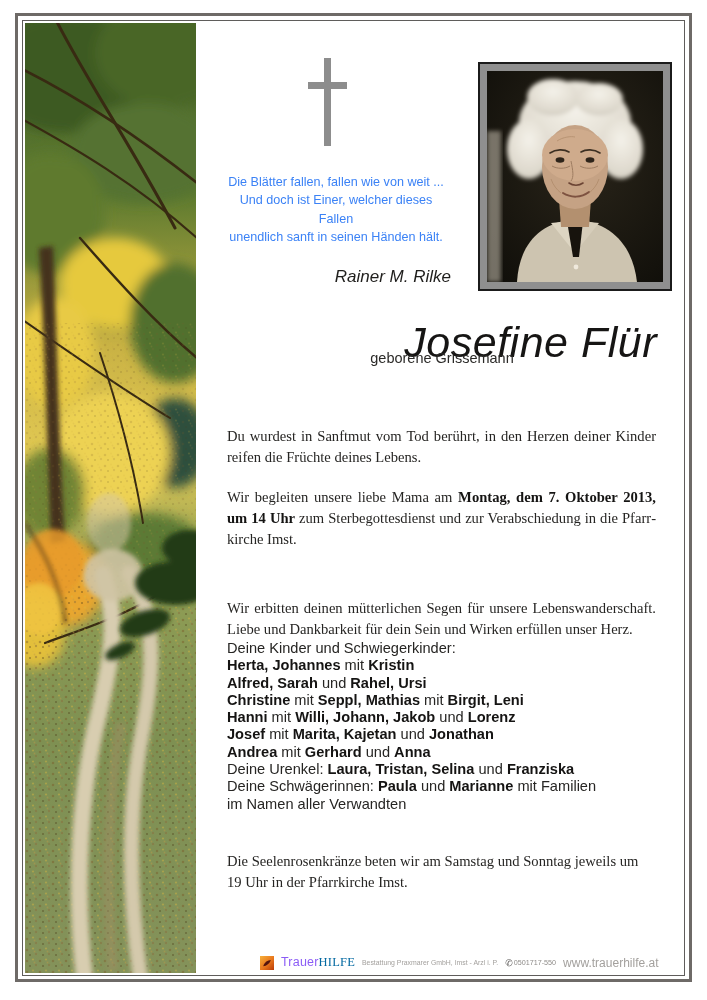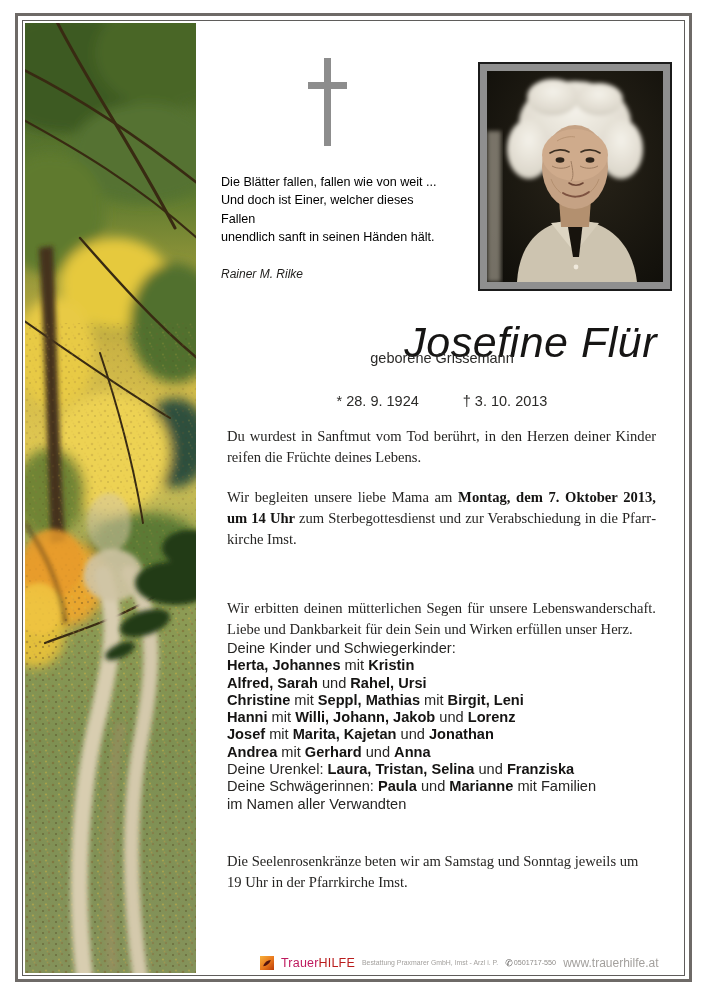--- a/index.html
+++ b/index.html
@@ -9,24 +9,24 @@
         border:3px solid #6e6a67;box-sizing:border-box;}
   .frame-inner{position:absolute;left:22px;top:20px;width:663px;height:956px;
         border:1px solid #5f5d5b;box-sizing:border-box;}
   .forest{position:absolute;left:25px;top:23px;width:171px;height:950px;overflow:hidden;}
   .forest svg{display:block;}
   
   .cross{position:absolute;left:308px;top:58px;width:40px;height:90px;}
   .cross .v{position:absolute;left:16px;top:0;width:7px;height:88px;background:#8d8d8d;}
   .cross .h{position:absolute;left:0;top:24px;width:39px;height:7px;background:#8d8d8d;}
   
-  .poem{position:absolute;left:221px;top:173px;width:230px;text-align:left;
-        font-size:12.6px;line-height:18.4px;color:#000000;}
-  .poem-author{position:absolute;left:221px;top:267px;width:230px;text-align:left;
-        font-style:italic;font-size:12px;color:#1f1e1c;}
+  .poem{position:absolute;left:221px;top:173px;width:230px;text-align:center;
+        font-size:12.6px;line-height:18.4px;color:#3b82f6;}
+  .poem-author{position:absolute;left:221px;top:267px;width:230px;text-align:right;
+        font-style:italic;font-size:17px;color:#1f1e1c;}
   
   .portrait-frame{position:absolute;left:478px;top:62px;width:194px;height:229px;
         border:2px solid #1b1b1b;background:#8f8f8f;box-sizing:border-box;padding:7px;}
   .portrait-photo{width:100%;height:100%;overflow:hidden;background:#12100b;}
   .portrait-photo svg{display:block;width:100%;height:100%;}
   
   .name{position:absolute;left:227px;top:318px;width:430px;text-align:right;
         font-size:43px;font-style:italic;font-weight:300;color:#161514;letter-spacing:0.5px;}
   .maiden{position:absolute;left:227px;top:350px;width:430px;text-align:center;font-size:14.5px;}
   .dates{position:absolute;left:227px;top:393px;width:430px;text-align:center;font-size:14.5px;}
@@ -37,22 +37,22 @@
   .para.left{text-align:left;}
   .family{position:absolute;left:227px;top:640px;width:429px;font-size:14.6px;
         line-height:17.3px;color:#262523;}
   .b{font-weight:bold;color:#151413;}
   
   .footer{position:absolute;left:260px;top:954px;height:17px;display:flex;
         align-items:center;gap:7px;white-space:nowrap;}
   .logo-box{width:14px;height:14px;background:linear-gradient(135deg,#f7b13a 0%,#e8761c 55%,#b93a06 100%);
         display:flex;align-items:center;justify-content:center;flex:0 0 auto;}
   .brand{font-size:12.5px;letter-spacing:0.2px;}
-  .brand .t1{color:#be185d;}
-  .brand .t2{color:#b91c1c;}
+  .brand .t1{color:#8b5cf6;}
+  .brand .t2{color:#0369a1;font-family:Liberation Serif, serif;}
   .company{font-size:6.9px;color:#a3a09d;}
   .phone{font-size:7.2px;color:#8e8b88;display:flex;align-items:center;gap:1px;}
   .phone .ic{font-size:9px;color:#5a5856;}
   .web{font-size:12px;color:#a3a09d;text-decoration:none;text-align:center;}
 </style>
 </head>
 <body>
 
 <div class="page">
 
@@ -210,23 +210,20 @@
           <path d="M64,108 C66,114 70,119 74,122"></path>
           <path d="M112,108 C110,114 106,119 102,122"></path>
           <path d="M70,70 C76,66 84,65 88,66"></path>
         </g>
       </svg>
     </div>
   </div>
 
   <div class="name">Josefine Flür</div>
   <div class="maiden">geborene Grissemann</div>
-  <div class="dates">
-    <span>* 28. 9. 1924</span><span class="gap"></span><span>† 3. 10. 2013</span>
-  </div>
 
   <div class="para" style="top:426px;">Du wurdest in Sanftmut vom Tod berührt, in den Herzen deiner Kinder reifen die Früchte deines Lebens.</div>
   <div class="para" style="top:487px;"><span>Wir begleiten unsere liebe Mama am </span><span class="b">Montag, dem 7. Oktober 2013, um 14 Uhr</span><span> zum Sterbegottesdienst und zur Verabschiedung in die Pfarr­kirche Imst.</span></div>
   <div class="para" style="top:598px;">Wir erbitten deinen mütterlichen Segen für unsere Lebenswanderschaft. Liebe und Dankbarkeit für dein Sein und Wirken erfüllen unser Herz.</div>
 
   <div class="family">
       <div><span>Deine Kinder und Schwiegerkinder:</span></div>
       <div><span class="b">Herta, Johannes</span><span> mit </span><span class="b">Kristin</span></div>
       <div><span class="b">Alfred, Sarah</span><span> und </span><span class="b">Rahel, Ursi</span></div>
       <div><span class="b">Christine</span><span> mit </span><span class="b">Seppl, Mathias</span><span> mit </span><span class="b">Birgit, Leni</span></div>

